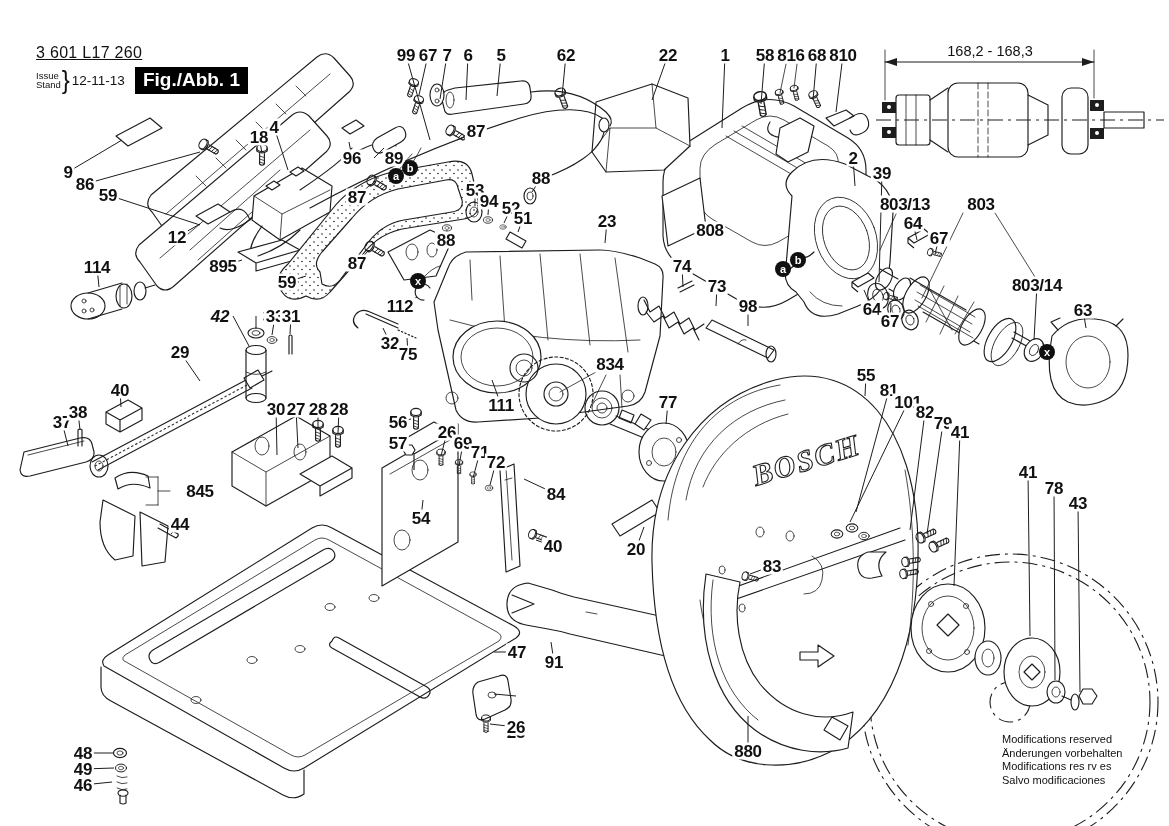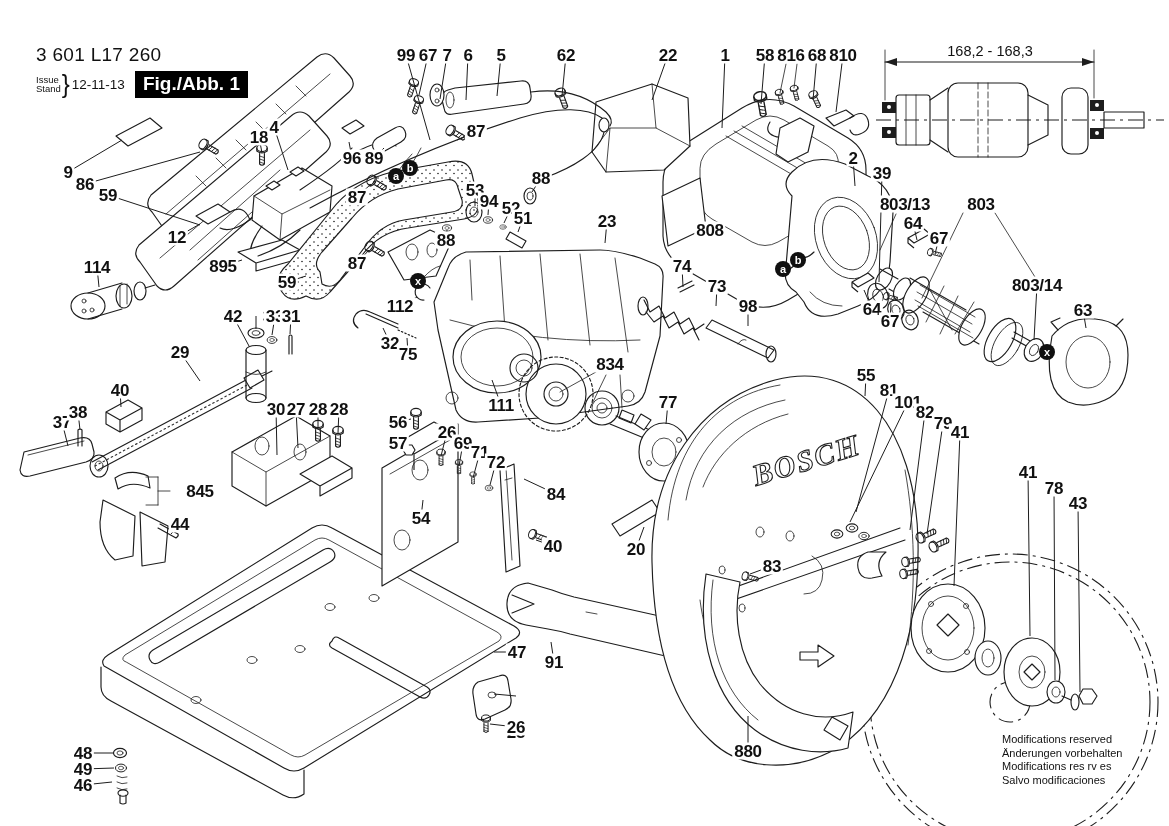--- a/index.html
+++ b/index.html
@@ -17,21 +17,21 @@
     position:absolute;transform:translate(-50%,-50%);
     font-weight:bold;font-size:17px;line-height:17px;letter-spacing:-0.3px;
     background:#fff;padding:0 2px;white-space:nowrap;
   }
   .marker{
     position:absolute;transform:translate(-50%,-50%);
     width:16px;height:16px;border-radius:50%;background:#101010;color:#fff;
     font-weight:bold;font-size:11px;line-height:16px;text-align:center;
   }
   .titleblock{position:absolute;left:36px;top:44px;}
-  .pn{font-size:19px;letter-spacing:0.3px;}
+  .pn{font-size:16px;letter-spacing:0.3px;text-decoration:underline;}
   .issuerow{display:flex;align-items:center;margin-top:4px;}
   .issuecol{font-size:9.5px;line-height:9.5px;}
   .brace{font-size:24px;font-weight:300;margin:0 2px 0 1px;transform:scaleY(1.1);}
   .idate{font-size:13.5px;margin-right:10px;}
   .figbox{background:#000;color:#fff;font-weight:bold;font-size:19px;padding:2px 8px 3px 8px;}
   .footer{position:absolute;left:1002px;top:733px;font-size:11px;line-height:13.5px;}
 </style>
 </head>
 <body>
 
@@ -485,39 +485,39 @@
       <div class="callout" style="left: 791px; top: 55px;">816</div>
       <div class="callout" style="left: 817px; top: 55px;">68</div>
       <div class="callout" style="left: 843px; top: 55px;">810</div>
       <div class="callout" style="left: 476px; top: 131px;">87</div>
       <div class="callout" style="left: 259px; top: 137px;">18</div>
       <div class="callout" style="left: 274px; top: 127px;">4</div>
       <div class="callout" style="left: 68px; top: 172px;">9</div>
       <div class="callout" style="left: 85px; top: 184px;">86</div>
       <div class="callout" style="left: 108px; top: 195px;">59</div>
       <div class="callout" style="left: 352px; top: 158px;">96</div>
-      <div class="callout" style="left: 374px; top: 158px;">89</div>
+      <div class="callout" style="left: 394px; top: 158px;">89</div>
       <div class="callout" style="left: 541px; top: 178px;">88</div>
       <div class="callout" style="left: 475px; top: 190px;">53</div>
       <div class="callout" style="left: 489px; top: 201px;">94</div>
       <div class="callout" style="left: 511px; top: 208px;">52</div>
       <div class="callout" style="left: 523px; top: 218px;">51</div>
       <div class="callout" style="left: 357px; top: 197px;">87</div>
       <div class="callout" style="left: 177px; top: 237px;">12</div>
       <div class="callout" style="left: 223px; top: 266px;">895</div>
       <div class="callout" style="left: 446px; top: 240px;">88</div>
       <div class="callout" style="left: 357px; top: 263px;">87</div>
       <div class="callout" style="left: 287px; top: 282px;">59</div>
       <div class="callout" style="left: 97px; top: 267px;">114</div>
       <div class="callout" style="left: 607px; top: 221px;">23</div>
       <div class="callout" style="left: 400px; top: 306px;">112</div>
       <div class="callout" style="left: 390px; top: 343px;">32</div>
       <div class="callout" style="left: 408px; top: 354px;">75</div>
       <div class="callout" style="left: 180px; top: 352px;">29</div>
-      <div class="callout" style="left: 233px; top: 316px;">42</div>
+      <div class="callout" style="left: 220px; top: 316px; font-style: italic;">42</div>
       <div class="callout" style="left: 272px; top: 316px;">35</div>
       <div class="callout" style="left: 275px; top: 316px;">33</div>
       <div class="callout" style="left: 291px; top: 316px;">31</div>
       <div class="callout" style="left: 120px; top: 390px;">40</div>
       <div class="callout" style="left: 62px; top: 422px;">37</div>
       <div class="callout" style="left: 78px; top: 412px;">38</div>
       <div class="callout" style="left: 276px; top: 409px;">30</div>
       <div class="callout" style="left: 296px; top: 409px;">27</div>
       <div class="callout" style="left: 318px; top: 409px;">28</div>
       <div class="callout" style="left: 339px; top: 409px;">28</div>

